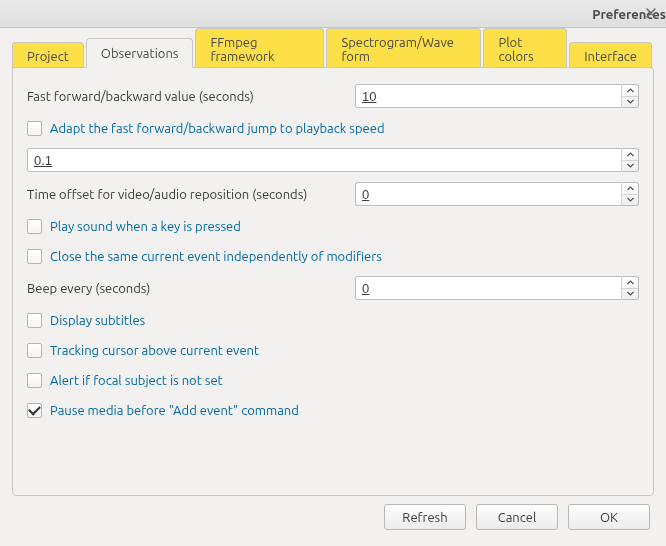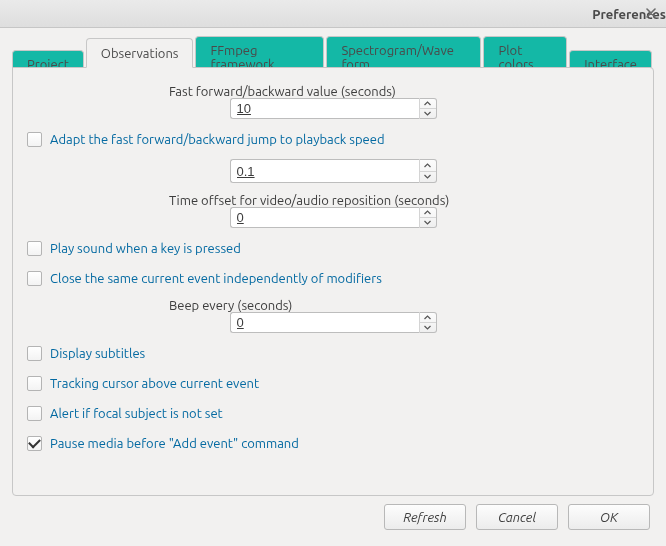--- a/index.html
+++ b/index.html
@@ -54,26 +54,26 @@
   .tabbar {
     display: flex;
     align-items: flex-end;
     height: 30px;
     position: relative;
   }
   .tab {
     padding: 6px 14px 6px 14px;
     border: 1px solid #c7c7c7;
     border-bottom: none;
-    background: #14b8a6;
+    background: #fde047;
     border-radius: 4px 4px 0 0;
     margin-right: 2px;
     color: #4a4a4a;
     position: relative;
-    top: 9px;
+    top: 1px;
     cursor: default;
     font-size: 13px;
   }
   .tab.active {
     background: #f2f1f0;
     border-bottom: 1px solid #f2f1f0;
     top: 0;
     padding-top: 7px;
     padding-bottom: 7px;
     z-index: 2;
@@ -87,21 +87,20 @@
     padding: 16px 14px 14px 14px;
     position: relative;
     margin-top: -1px;
   }
 
   .row {
     display: flex;
     align-items: center;
     margin-bottom: 10px;
     min-height: 24px;
-    flex-direction: column;
   }
   .row.label-input .lbl {
     width: 328px;
     color: #3c3c3c;
   }
   .spinbox {
     flex: 1;
     display: flex;
     height: 24px;
   }
@@ -170,21 +169,20 @@
     min-width: 82px;
     height: 26px;
     padding: 0 14px;
     border: 1px solid #b8b8b8;
     border-radius: 3px;
     background: linear-gradient(#fdfdfd,#ececec);
     color: #3c3c3c;
     font-size: 13px;
     display:flex; align-items:center; justify-content:center;
     cursor: default;
-    font-style: italic;
   }
 </style>
 </head>
 <body>
 
 <div class="window">
 
   <div class="titlebar">
     <div class="title">Preferences</div>
     <div class="close">

